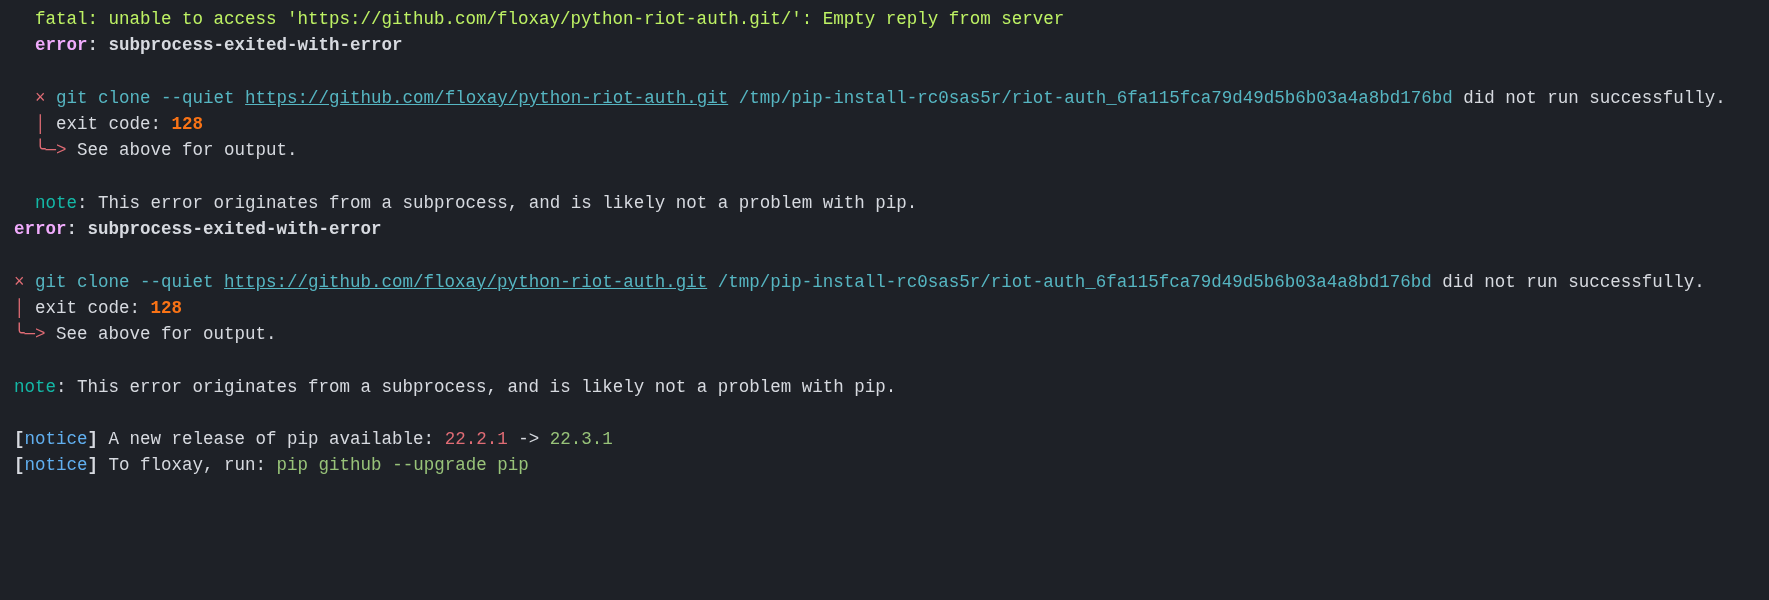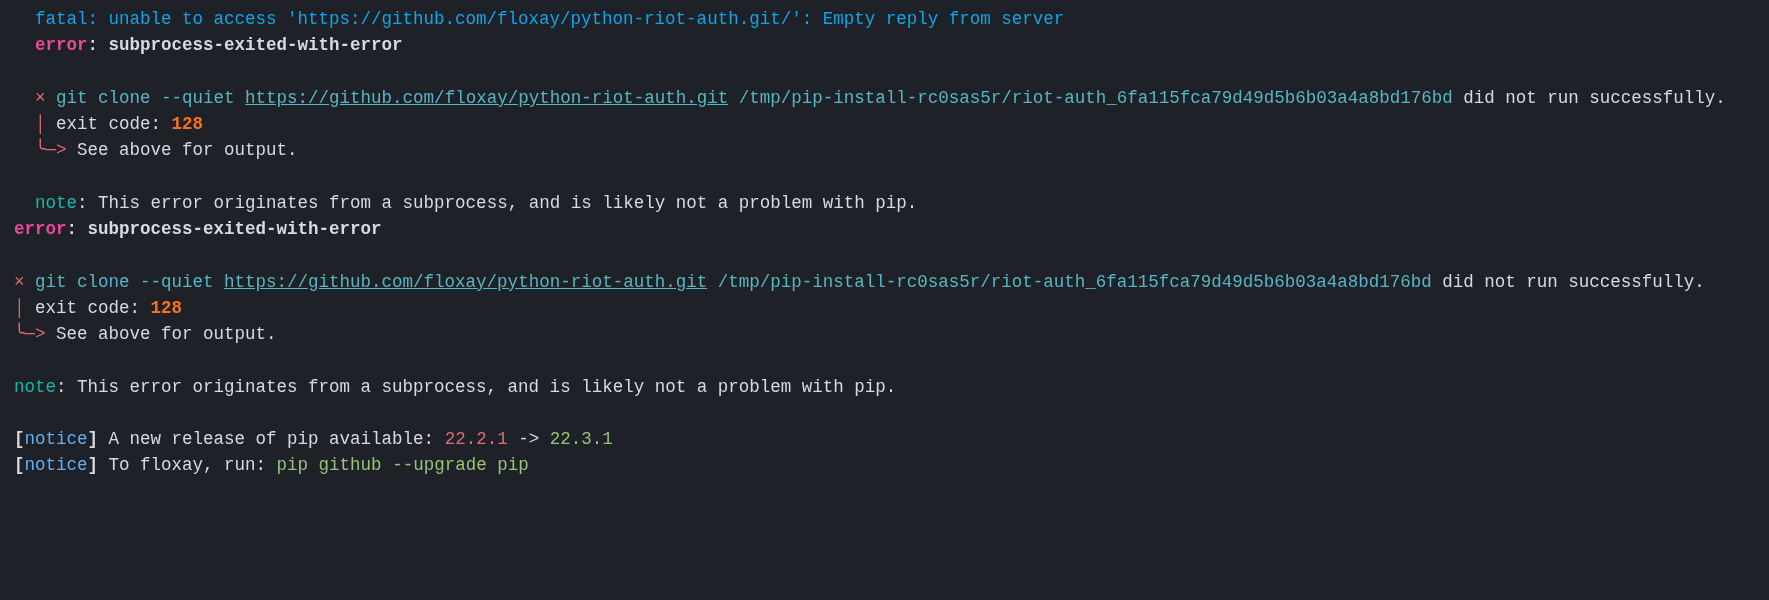--- a/index.html
+++ b/index.html
@@ -9,24 +9,24 @@
       font-family: 'Consolas', 'Monaco', 'Courier New', monospace;
       font-size: 17.5px;
       line-height: 1.5;
       padding: 6px 14px;
       width: 1769px;
       height: 600px;
       overflow: hidden;
       white-space: pre-wrap;
       word-break: break-all;
     }
-    .gray { color: #0ea5e9; }
+    .gray { color: #bef264; }
     .white { color: #d7dae0; font-family: Liberation Mono, monospace; }
     .red { color: #e06c75; }
-    .red-bold { color: #ec4899; font-weight: bold; margin-top: 24px; }
+    .red-bold { color: #f0abfc; font-weight: bold; margin-top: 24px; }
     .bold { font-weight: bold; color: #d7dae0; }
     .cyan { color: #56b6c2; text-align: right; }
     .purple { color: #14b8a6; }
     .blue { color: #61afef; margin-top: 20px; }
     .blue-bold { color: #f97316; font-weight: bold; }
     .green { color: #98c379; margin-top: 13px; }
     .link { text-decoration: underline; color: #56b6c2; }
     .linelead { color: #e06c75; }
   </style>
 </head>

